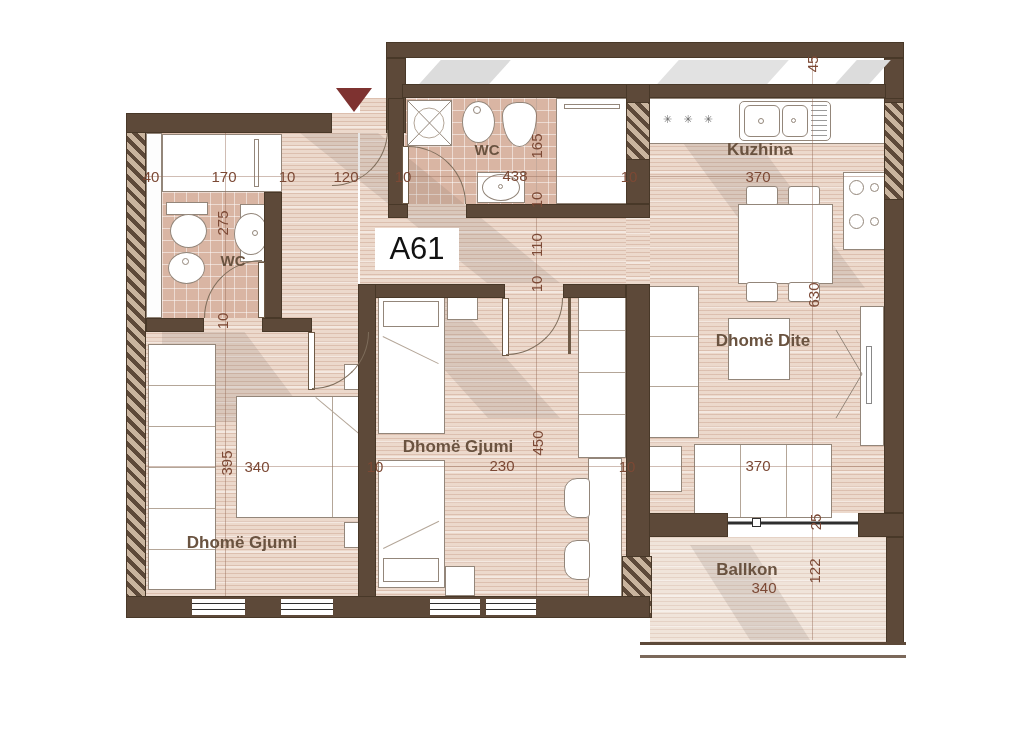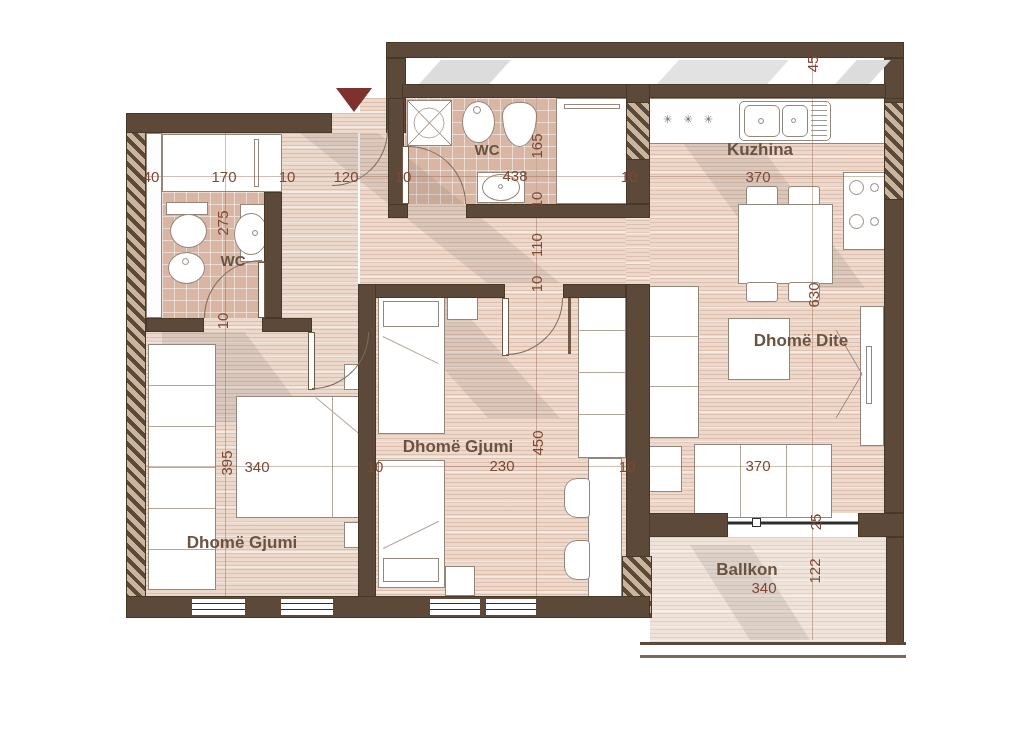--- a/index.html
+++ b/index.html
@@ -202,25 +202,26 @@
   <div class="panel" style="left:402px;top:146px;width:7px;height:58px;"></div>
   <div class="arc tr" style="left:408px;top:146px;width:58px;height:58px;"></div>
   <div class="panel" style="left:258px;top:262px;width:7px;height:56px;"></div>
   <div class="arc tl" style="left:204px;top:260px;width:58px;height:58px;"></div>
   <div class="panel" style="left:308px;top:332px;width:7px;height:58px;"></div>
   <div class="arc br" style="left:312px;top:332px;width:57px;height:57px;"></div>
   <div class="panel" style="left:502px;top:298px;width:7px;height:58px;"></div>
   <div class="arc br" style="left:506px;top:298px;width:57px;height:57px;"></div>
 
   <div class="tri"></div>
+  <div class="unit-box">A61</div>
 
   <div class="room-label small" style="left:233px;top:260px;">WC</div>
   <div class="room-label small" style="left:487px;top:149px;">WC</div>
   <div class="room-label" style="left:760px;top:150px;">Kuzhina</div>
-  <div class="room-label" style="left:763px;top:341px;margin-left:38px;">Dhomë Dite</div>
+  <div class="room-label" style="left:763px;top:341px;">Dhomë Dite</div>
   <div class="room-label" style="left:458px;top:447px;">Dhomë Gjumi</div>
   <div class="room-label" style="left:242px;top:543px;">Dhomë Gjumi</div>
   <div class="room-label" style="left:747px;top:570px;">Ballkon</div>
 
   <div class="dim" style="left:151px;top:176px;">40</div>
   <div class="dim" style="left:224px;top:176px;">170</div>
   <div class="dim" style="left:287px;top:176px;">10</div>
   <div class="dim" style="left:346px;top:176px;">120</div>
   <div class="dim" style="left:403px;top:176px;">10</div>
   <div class="dim" style="left:515px;top:175px;">438</div>

